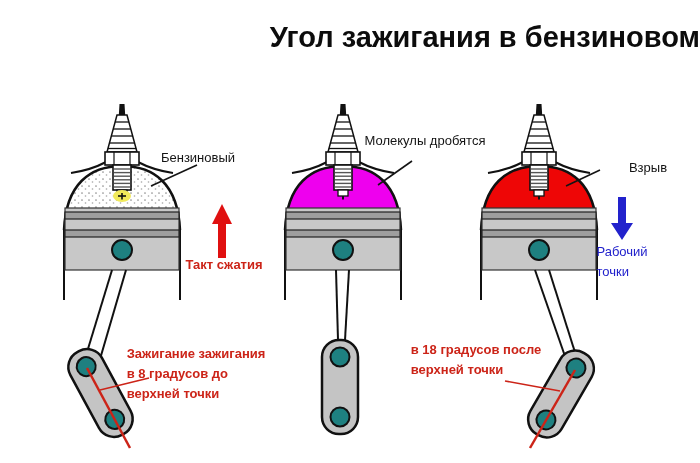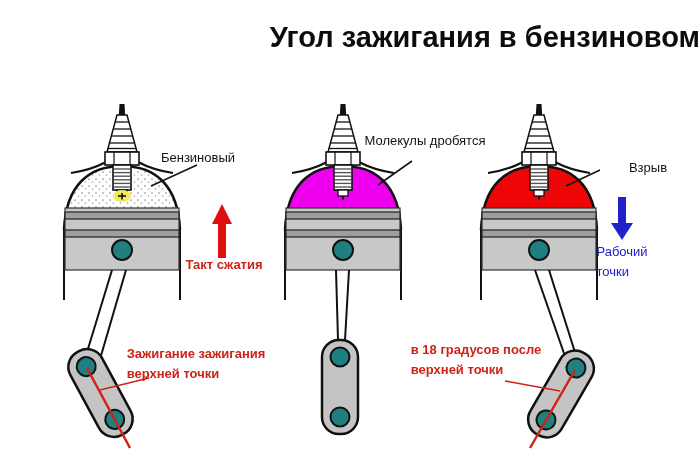--- a/index.html
+++ b/index.html
@@ -154,19 +154,20 @@
   <div>Такт сжатия</div>
 </div>
 
 <div class="lbl blue-lbl" style="left:622px;top:242px">
   <div>Рабочий</div>
   <div>точки</div>
 </div>
 
 <div class="lbl red-lbl" style="left:196px;top:344px">
   <div>Зажигание зажигания</div>
+  <div>в 8 градусов до</div>
   <div>верхней точки</div>
 </div>
 
 <div class="lbl red-lbl" style="left:476px;top:340px">
   <div>в 18 градусов после</div>
   <div>верхней точки</div>
 </div>
 
 </body></html>

